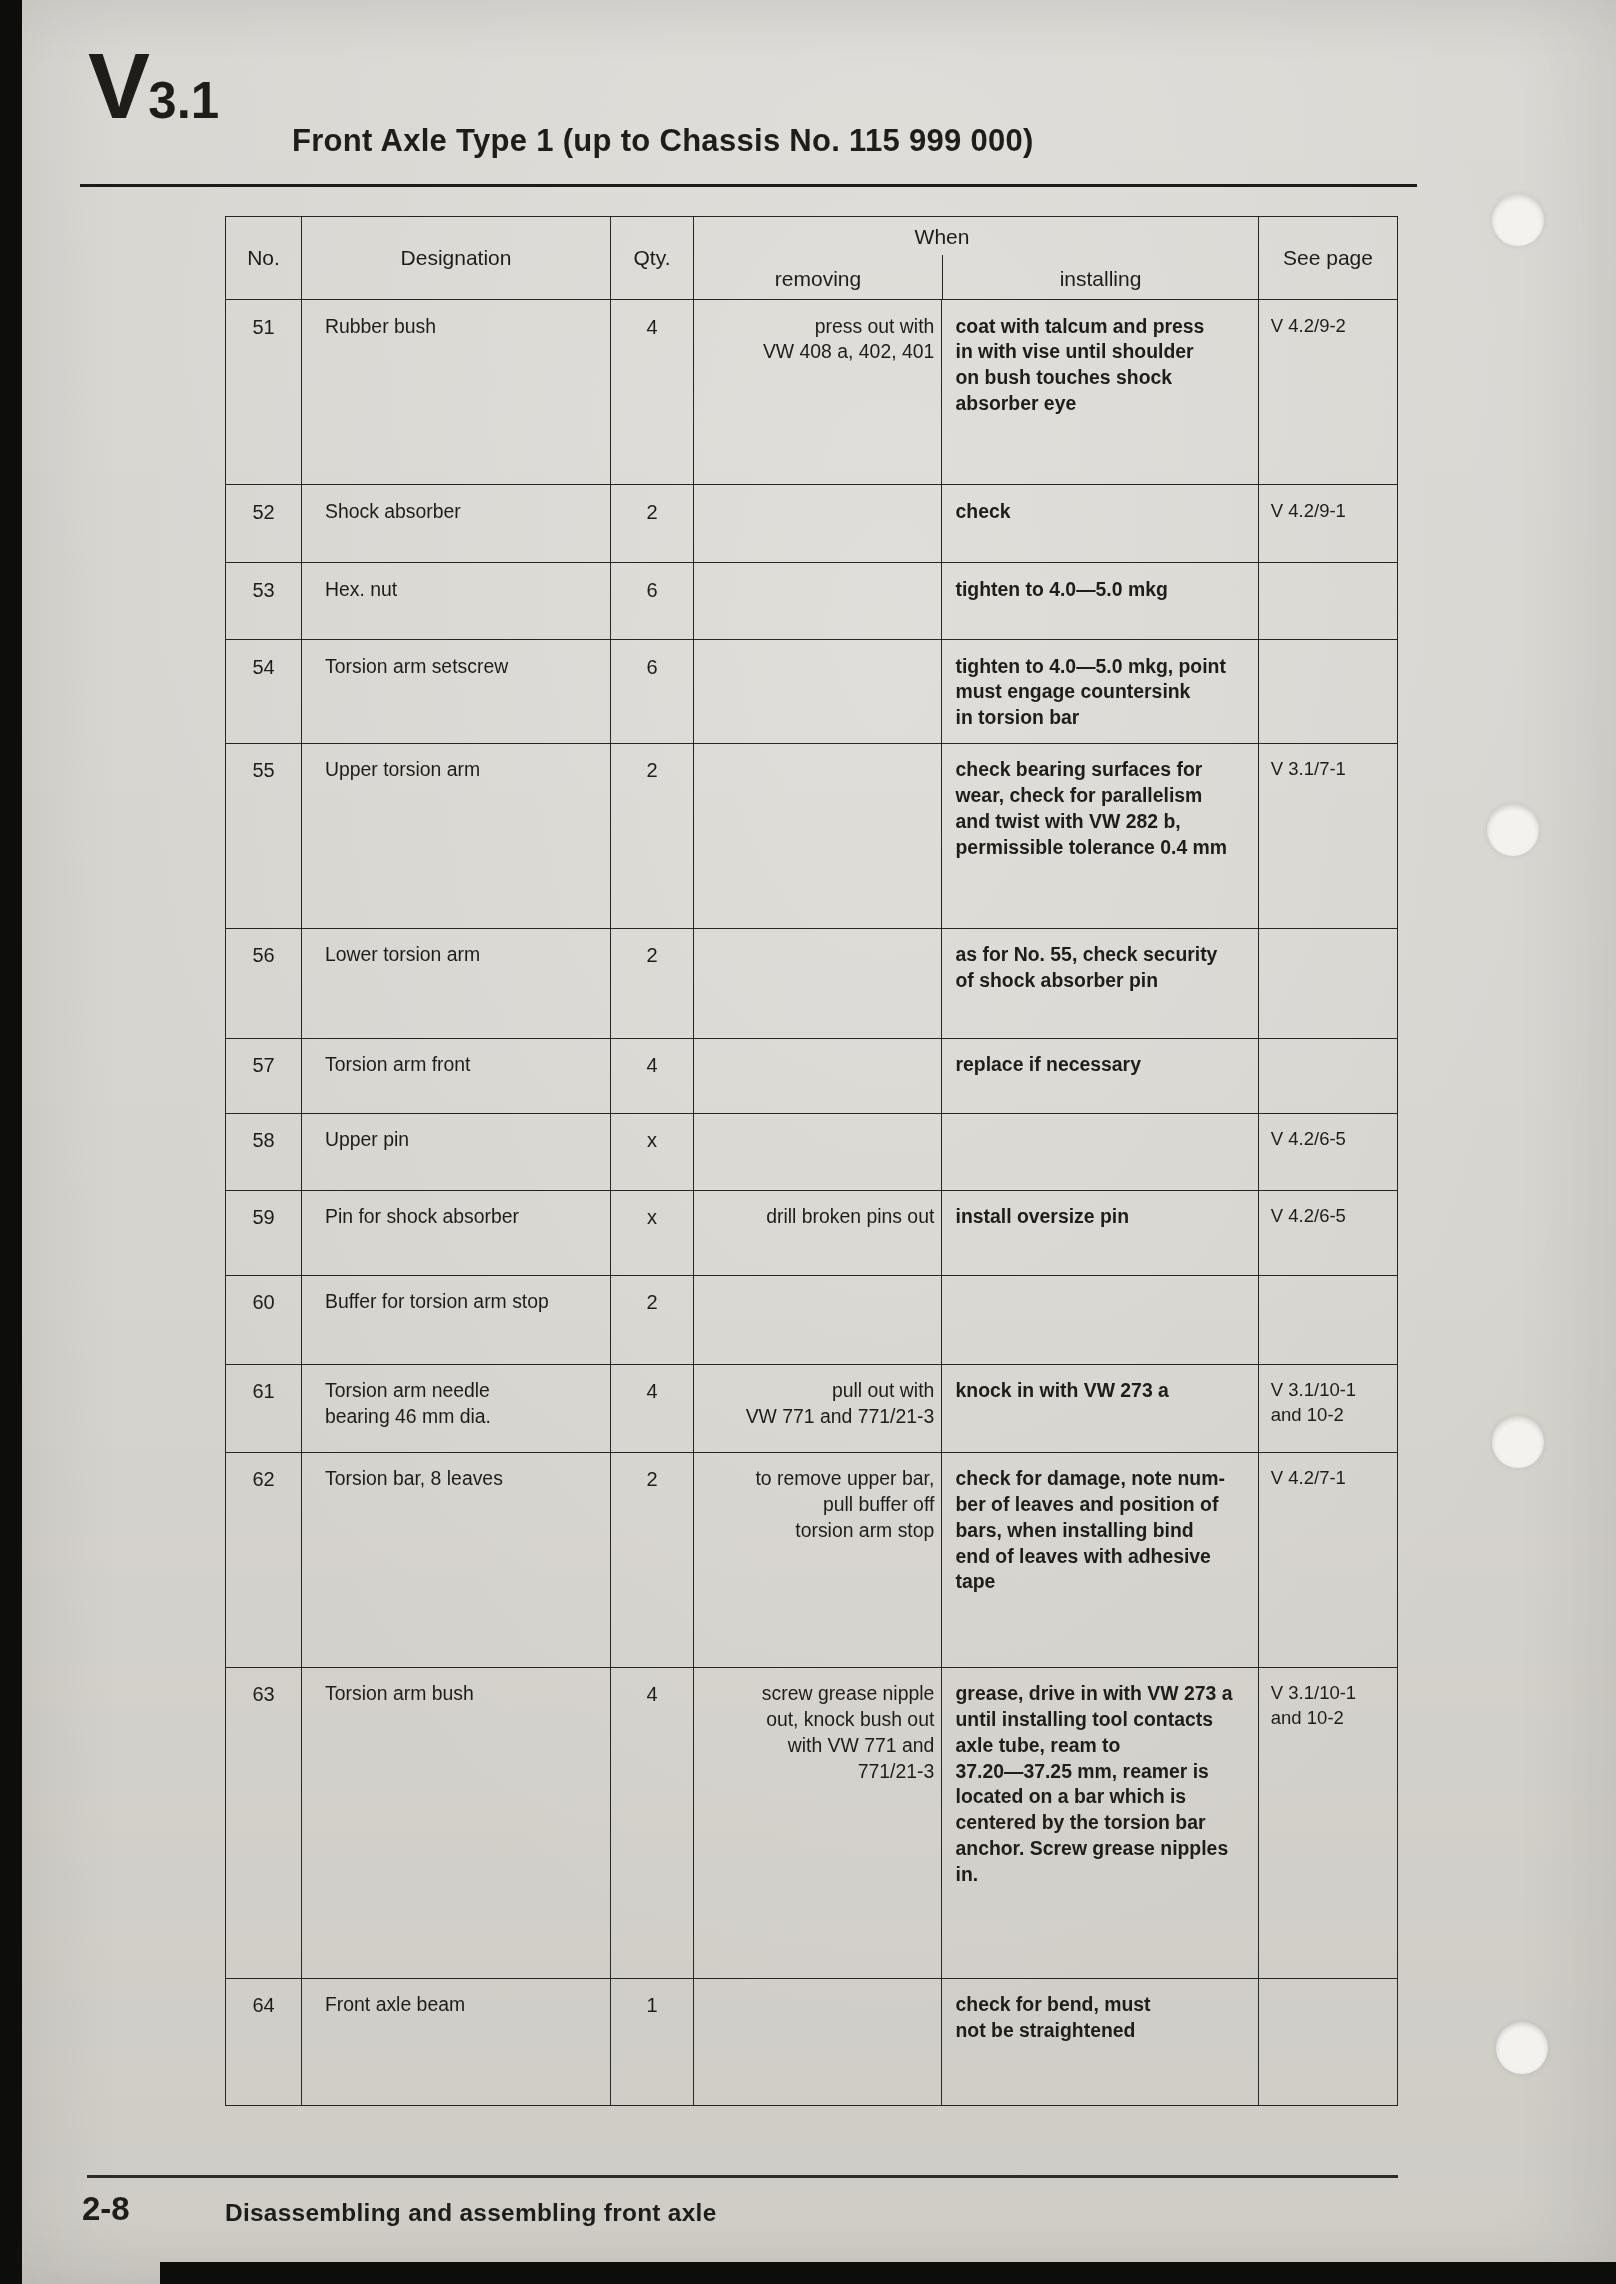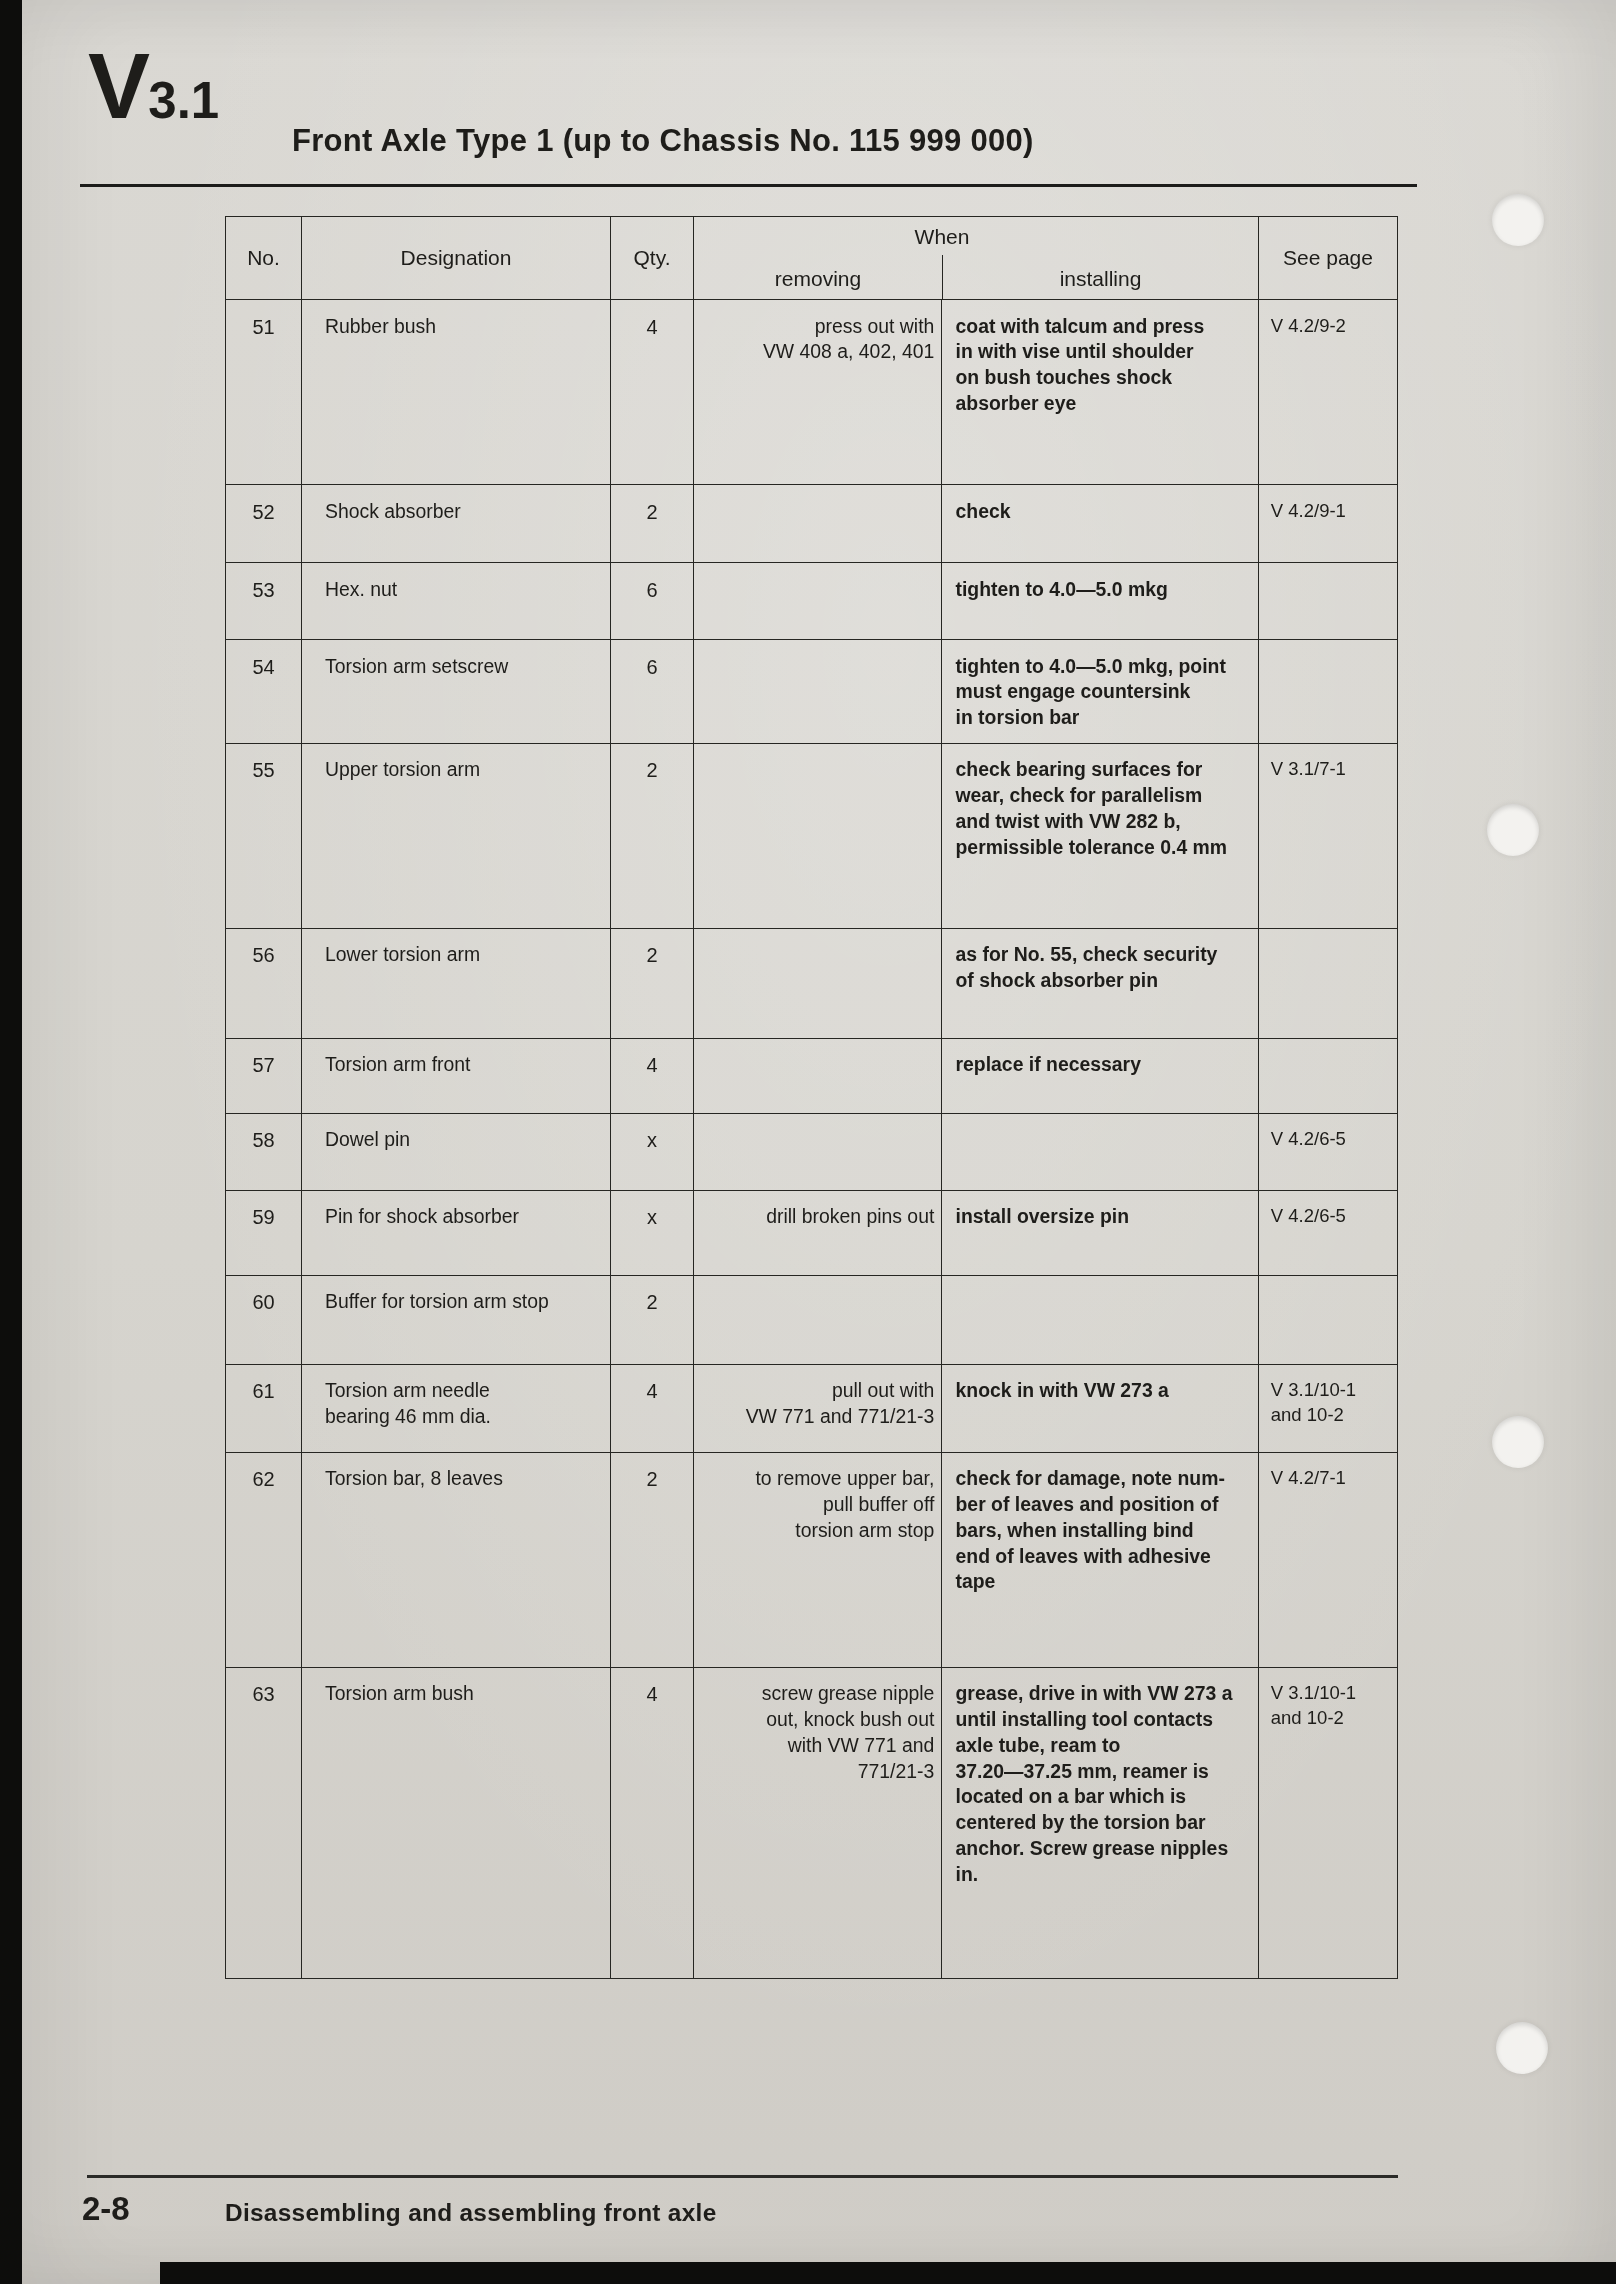--- a/index.html
+++ b/index.html
@@ -211,21 +211,21 @@
       <div class="cell c-no">57</div>
       <div class="cell c-des">Torsion arm front</div>
       <div class="cell c-qty">4</div>
       <div class="cell c-rem"></div>
       <div class="cell c-ins">replace if necessary</div>
       <div class="cell c-see"></div>
     </div>
 
     <div class="t-row" style="min-height:76px">
       <div class="cell c-no">58</div>
-      <div class="cell c-des">Dowel pin</div>
+      <div class="cell c-des">Upper pin</div>
       <div class="cell c-qty">x</div>
       <div class="cell c-rem"></div>
       <div class="cell c-ins"></div>
       <div class="cell c-see">V 4.2/6-5</div>
     </div>
 
     <div class="t-row" style="min-height:84px">
       <div class="cell c-no">59</div>
       <div class="cell c-des">Pin for shock absorber</div>
       <div class="cell c-qty">x</div>
@@ -283,20 +283,29 @@
 axle tube, ream to
 37.20—37.25 mm, reamer is
 located on a bar which is
 centered by the torsion bar
 anchor. Screw grease nipples
 in.</div>
       <div class="cell c-see">V 3.1/10-1
 and 10-2</div>
     </div>
 
+    <div class="t-row" style="min-height:126px">
+      <div class="cell c-no">64</div>
+      <div class="cell c-des">Front axle beam</div>
+      <div class="cell c-qty">1</div>
+      <div class="cell c-rem"></div>
+      <div class="cell c-ins">check for bend, must
+not be straightened</div>
+      <div class="cell c-see"></div>
+    </div>
 
   </div>
 
   <div class="footer-rule"></div>
   <div class="footer-page">2-8</div>
   <div class="footer-caption">Disassembling and assembling front axle</div>
 
 </div>
 
 

